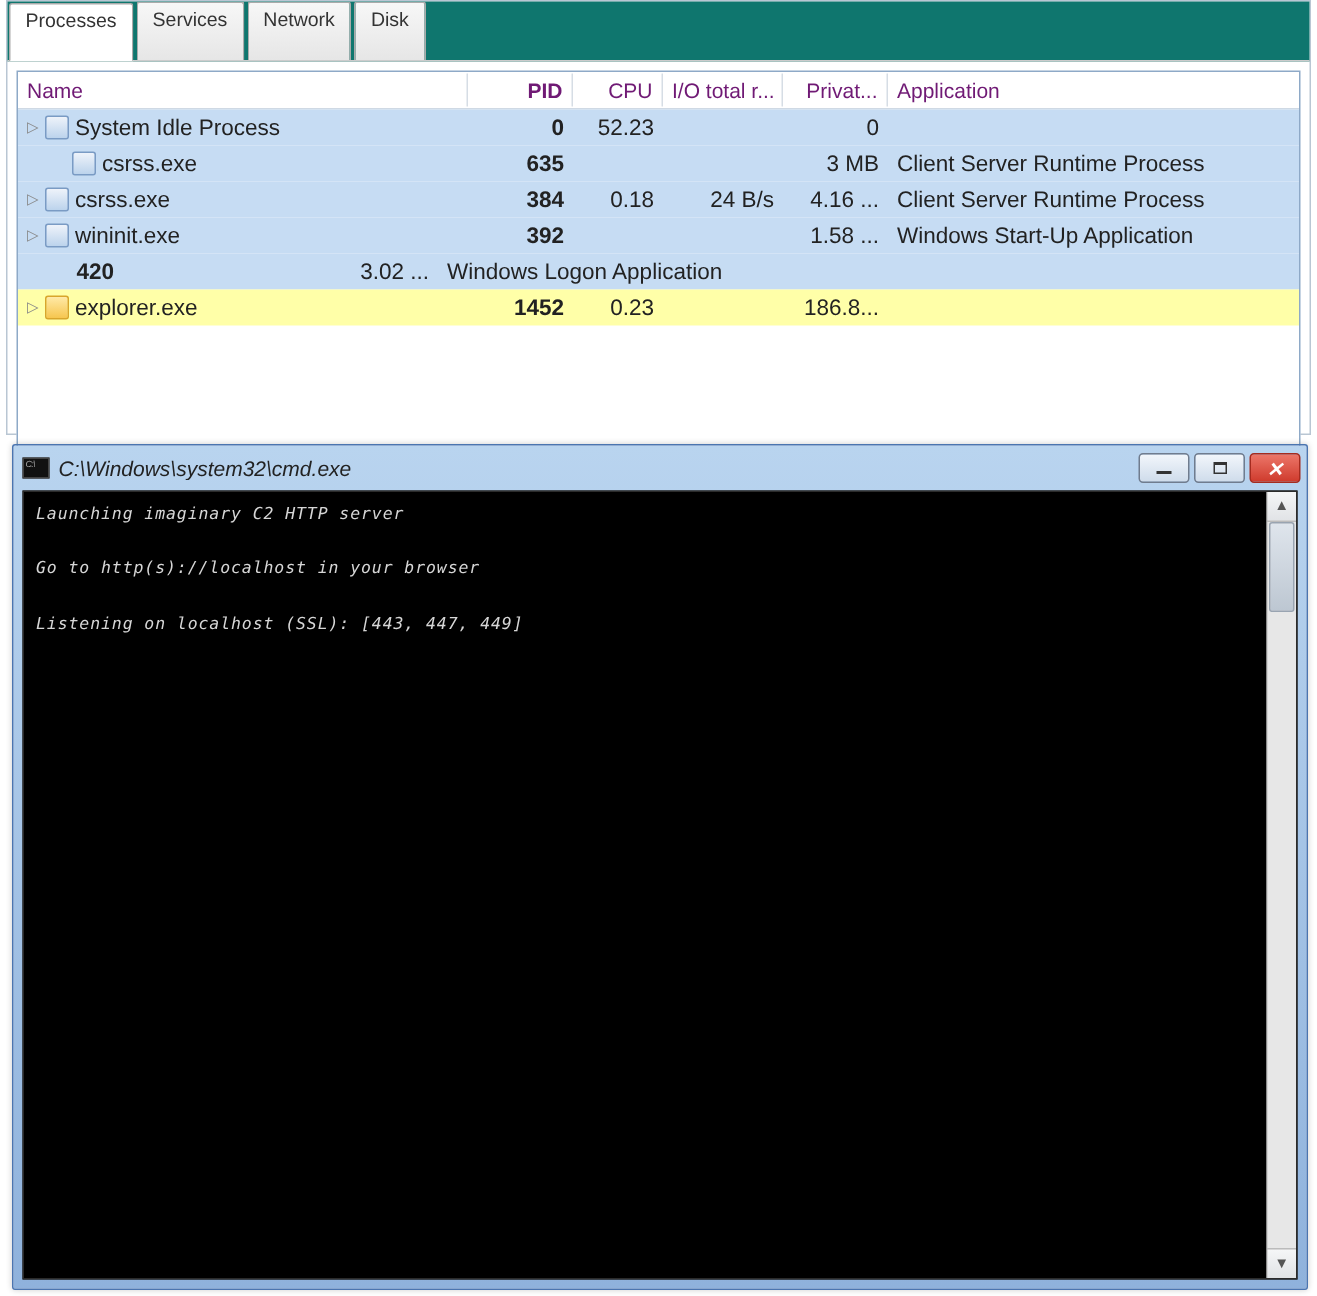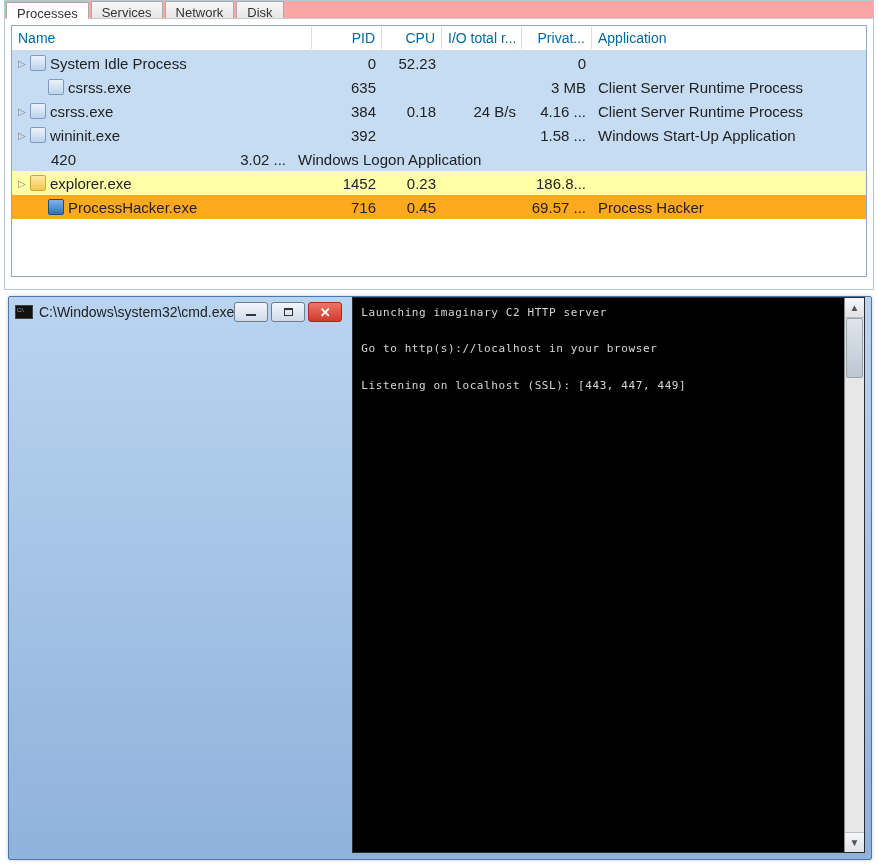--- a/index.html
+++ b/index.html
@@ -19,22 +19,22 @@
     position: absolute;
     left: 4px;
     top: 0;
     width: 870px;
     height: 290px;
     border: 1px solid #b9c6d3;
     background: #fff;
   }
   .ph-tabs {
     display: flex;
-    height: 18px;
-    background: #fca5a5;
+    height: 40px;
+    background: #0f766e;
     border-bottom: 1px solid #ccc;
     padding-left: 1px;
   }
   .ph-tab {
     padding: 2px 10px;
     border: 1px solid #aaa;
     border-bottom: 0;
     background: linear-gradient(#f7f7f7,#e6e6e6);
     font-size: 13px;
     color: #333;
@@ -57,30 +57,30 @@
     height: calc(100% - 36px);
     overflow: hidden;
   }
   .ph-header-row {
     display: flex;
     height: 25px;
     align-items: center;
     border-bottom: 1px solid #cfd9e4;
     background: #fff;
     font-size: 14px;
-    color: #0369a1;
+    color: #701a75;
   }
   .ph-header-row > div {
     padding: 3px 6px;
     border-right: 1px solid #d6dde5;
     white-space: nowrap;
     overflow: hidden;
   }
   .col-name  { width: 300px; }
-  .col-pid   { width: 70px; text-align: right; }
+  .col-pid   { width: 70px; text-align: right; font-weight: bold; }
   .col-cpu   { width: 60px; text-align: right; }
   .col-io    { width: 80px; }
   .col-priv  { width: 70px; text-align: right; }
   .col-desc  { flex: 1; border-right: 0 !important; }
 
   .ph-row {
     display: flex;
     height: 24px;
     align-items: center;
     font-size: 15px;
@@ -140,21 +140,22 @@
     position: absolute;
     left: 8px;
     top: 296px;
     width: 864px;
     height: 564px;
     border: 1px solid #4b75b0;
     background: linear-gradient(#b9d4ef,#8fb2dc);
     border-radius: 2px;
     box-shadow: 0 0 4px rgba(0,0,0,.2);
     display: flex;
-    flex-direction: row;
+    flex-direction: column;
+    font-style: italic;
   }
   .cmd-titlebar {
     display: flex;
     align-items: center;
     height: 30px;
     padding: 0 4px 0 6px;
   }
   .cmd-icon {
     width: 18px;
     height: 14px;
@@ -330,32 +331,20 @@
           <div class="col-name name-cell">
             <span class="expander">▷</span>
             <span class="proc-icon folder"></span>
             <span>explorer.exe</span>
           </div>
           <div class="col-pid">1452</div>
           <div class="col-cpu">0.23</div>
           <div class="col-io"></div>
           <div class="col-priv">186.8...</div>
         </div>
-        <div class="ph-row row-orange">
-          <div class="col-name name-cell indent-1">
-            <span class="expander"></span>
-            <span class="proc-icon hacker"></span>
-            <span>ProcessHacker.exe</span>
-          </div>
-          <div class="col-pid">716</div>
-          <div class="col-cpu">0.45</div>
-          <div class="col-io"></div>
-          <div class="col-priv">69.57 ...</div>
-          <div class="col-desc">Process Hacker</div>
-        </div>
       </div>
   </div>
 </div>
 
 <div class="cmd-window">
   <div class="cmd-titlebar">
     <div class="cmd-icon"></div>
     <div class="cmd-title">C:\Windows\system32\cmd.exe</div>
     <div class="cmd-buttons">
       <div class="cmd-btn">

